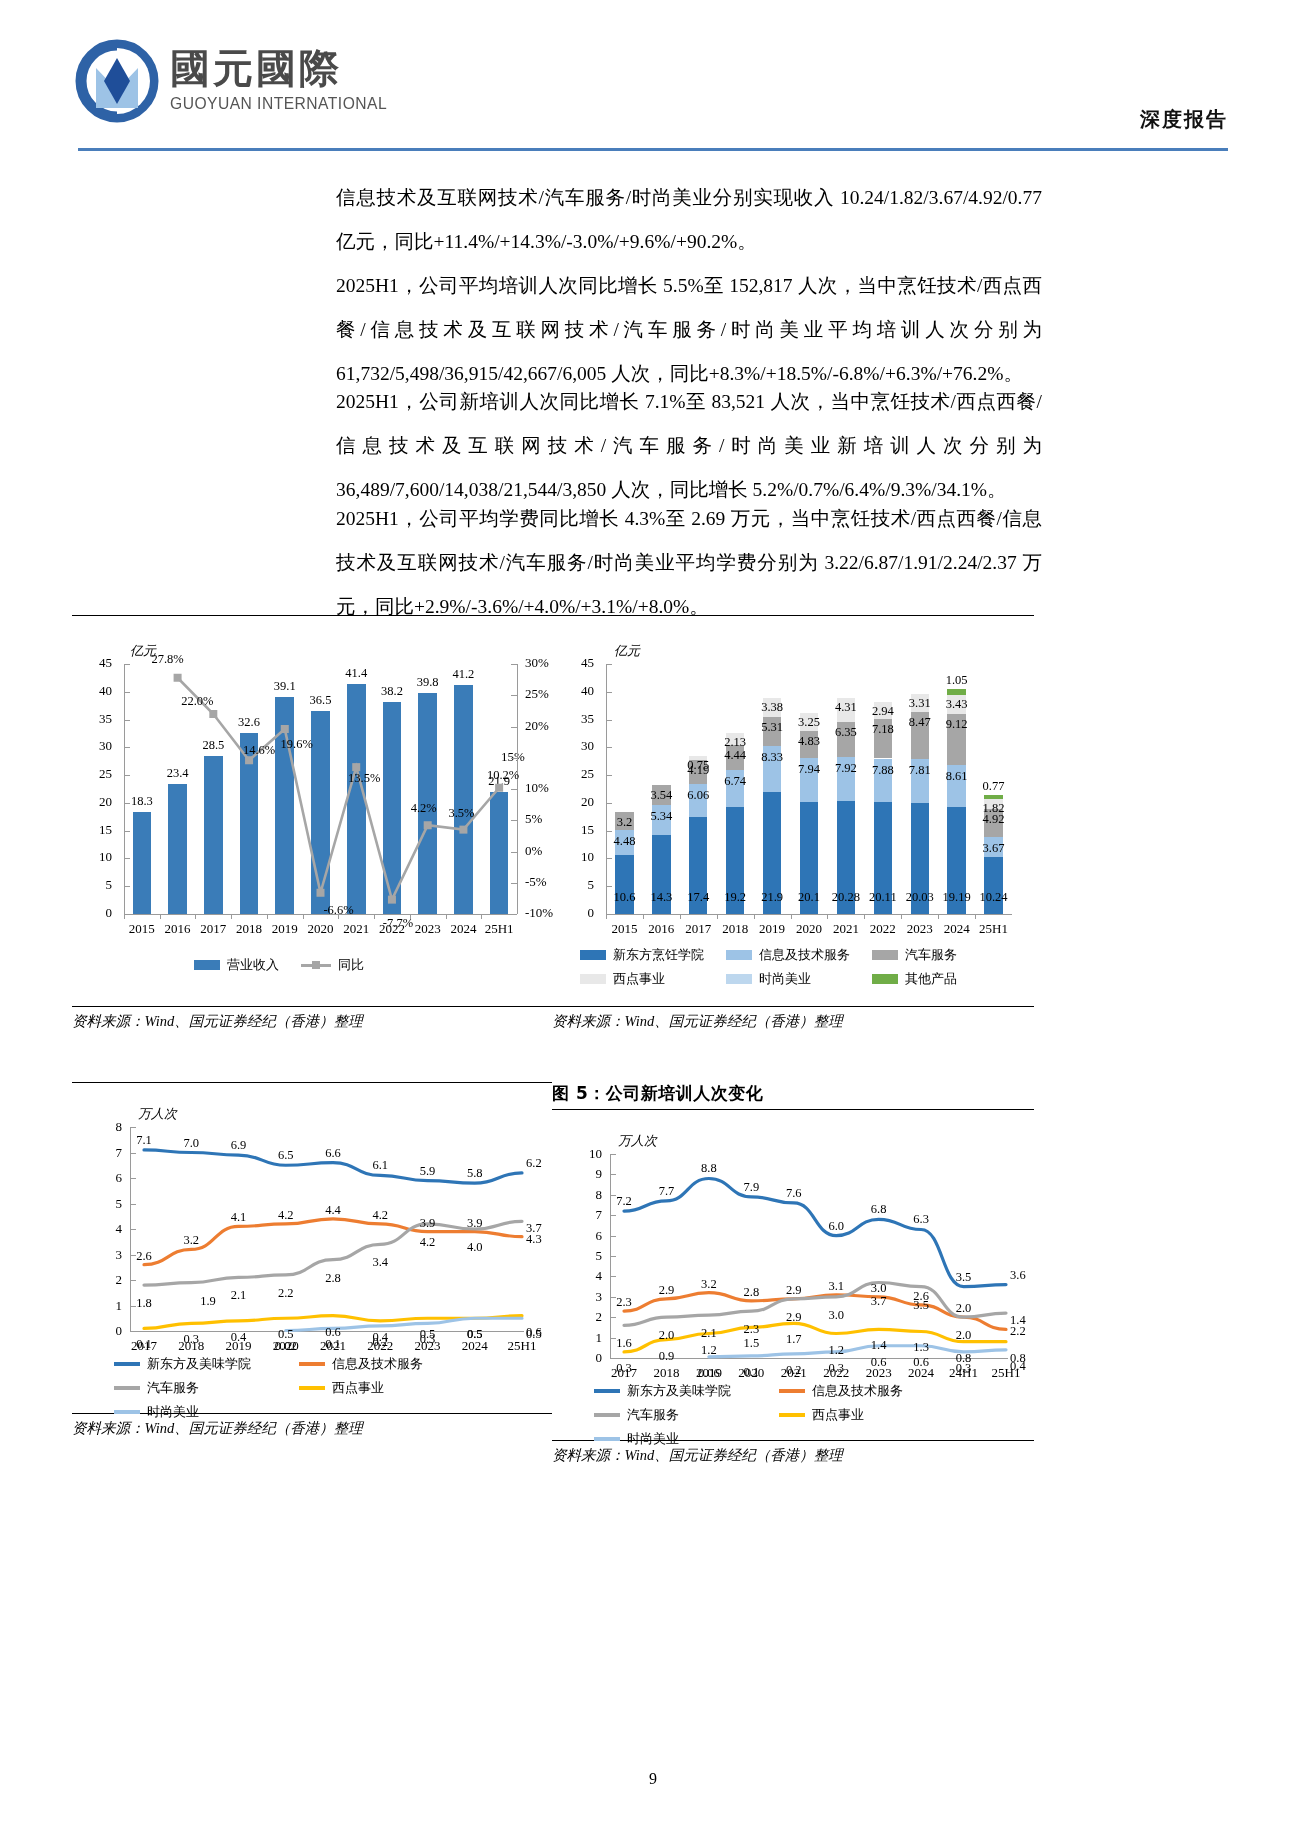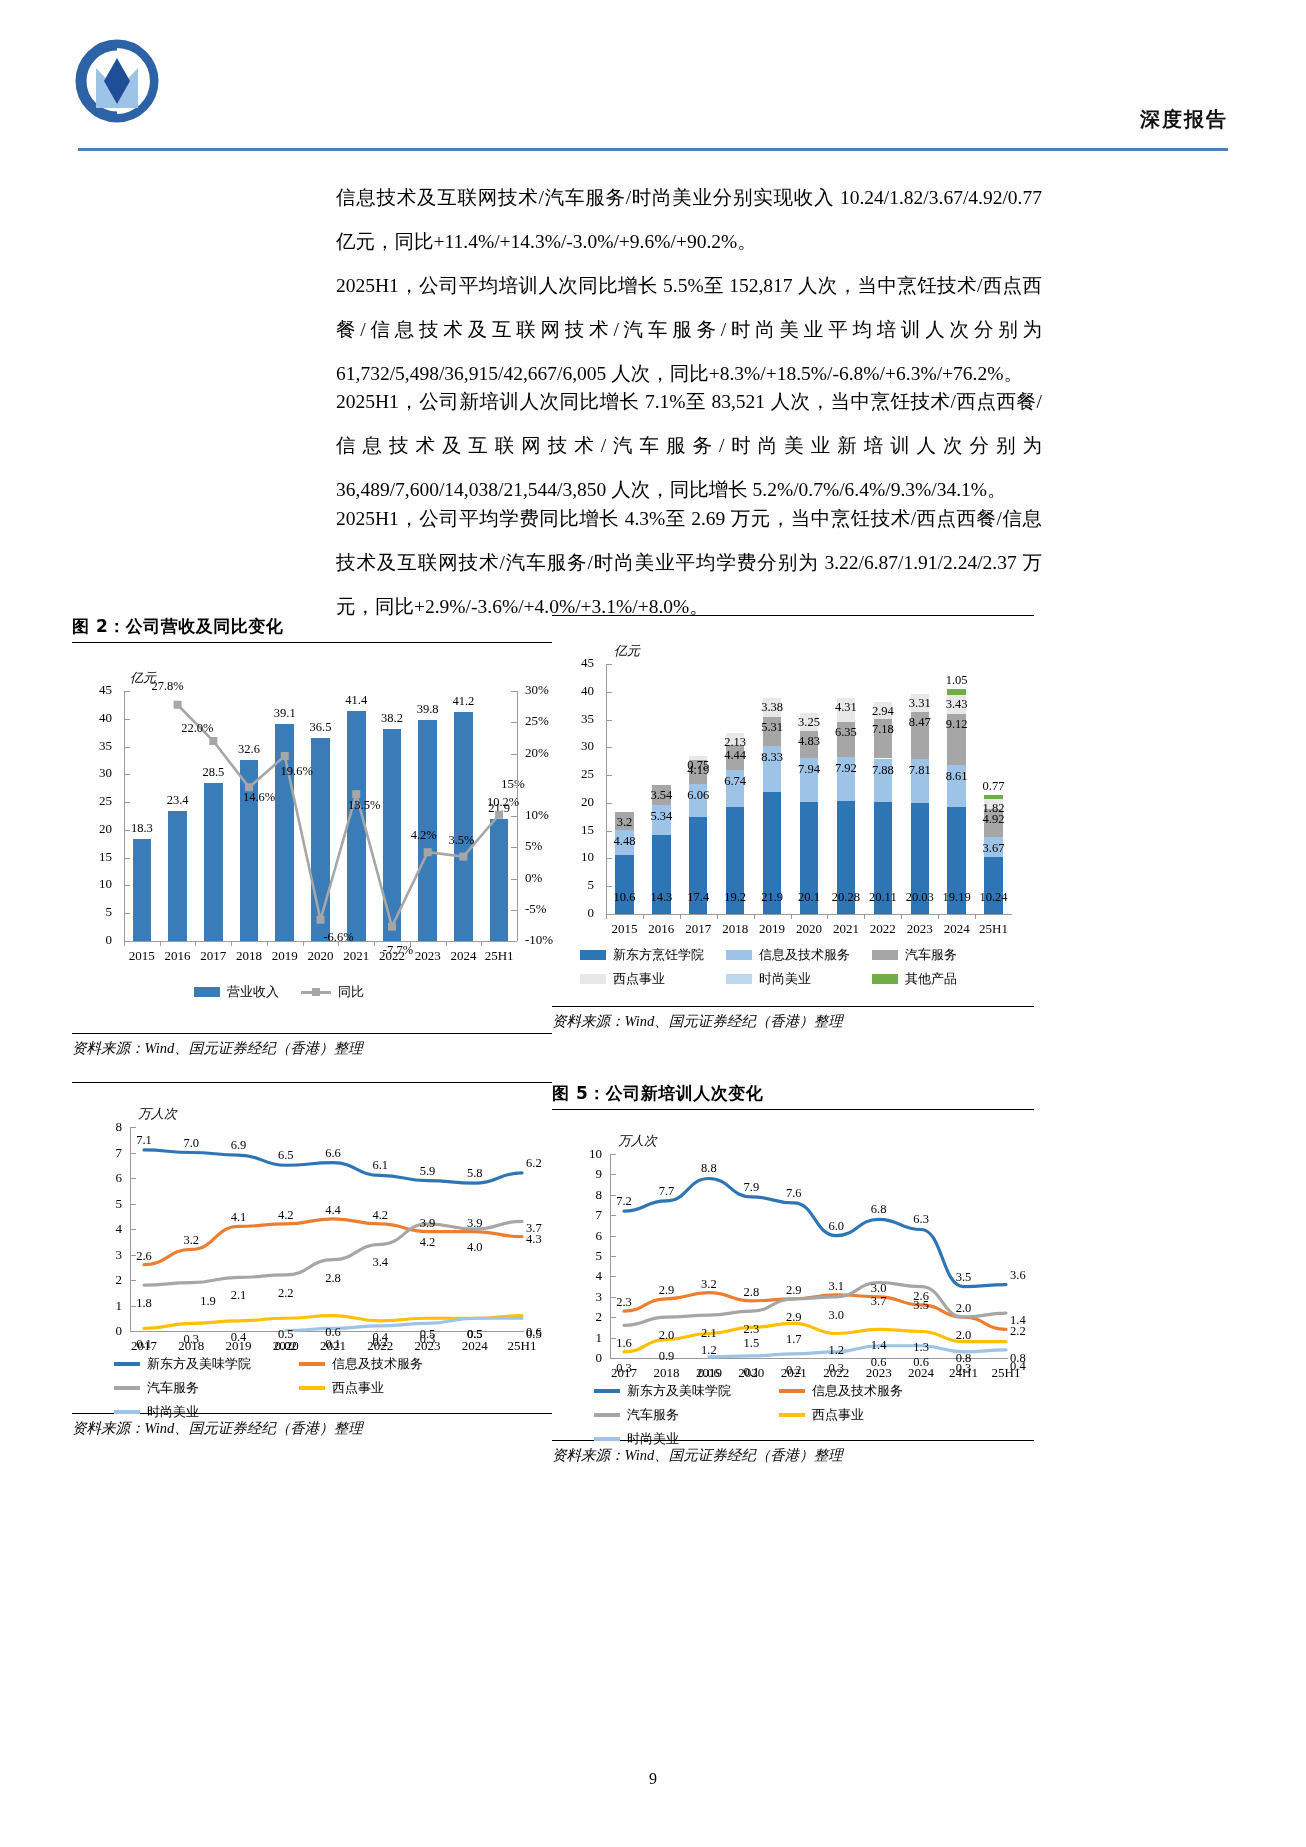--- a/index.html
+++ b/index.html
@@ -61,32 +61,35 @@
 <div class="header">
   <div class="logo">
     <div class="logo-mark">
       <svg width="78" height="78" viewBox="0 0 78 78">
         <circle cx="39" cy="39" r="36" fill="none" stroke="#2e62a6" stroke-width="11"></circle>
         <path d="M39 6 a33 33 0 0 1 0 66 z" fill="#ffffff"></path>
         <path d="M18 66 L18 26 L39 48 L60 26 L60 66 Z" fill="#9dc3e6"></path>
         <path d="M39 16 L52 39 L39 62 L26 39 Z" fill="#1f4e99"></path>
       </svg>
     </div>
+    <div class="logo-text">
+      <div class="logo-cn">國元國際</div>
+      <div class="logo-en">GUOYUAN INTERNATIONAL</div>
+    </div>
   </div>
   <div class="hdr-right">深度报告</div>
   <div class="hdr-rule"></div>
 </div>
 
 <div class="para" style="top:176px;">信息技术及互联网技术/汽车服务/时尚美业分别实现收入 10.24/1.82/3.67/4.92/0.77 亿元，同比+11.4%/+14.3%/-3.0%/+9.6%/+90.2%。</div>
 <div class="para" style="top:264px;">2025H1，公司平均培训人次同比增长 5.5%至 152,817 人次，当中烹饪技术/西点西餐/信息技术及互联网技术/汽车服务/时尚美业平均培训人次分别为 61,732/5,498/36,915/42,667/6,005 人次，同比+8.3%/+18.5%/-6.8%/+6.3%/+76.2%。</div>
 <div class="para" style="top:380px;">2025H1，公司新培训人次同比增长 7.1%至 83,521 人次，当中烹饪技术/西点西餐/信息技术及互联网技术/汽车服务/时尚美业新培训人次分别为 36,489/7,600/14,038/21,544/3,850 人次，同比增长 5.2%/0.7%/6.4%/9.3%/34.1%。</div>
 <div class="para" style="top:497px;">2025H1，公司平均学费同比增长 4.3%至 2.69 万元，当中烹饪技术/西点西餐/信息技术及互联网技术/汽车服务/时尚美业平均学费分别为 3.22/6.87/1.91/2.24/2.37 万元，同比+2.9%/-3.6%/+4.0%/+3.1%/+8.0%。</div>
 
 <div class="fig" style="left:72px;top:615px;width:480px;">
-  <div class="fig-title">图 2：公司营收及同比变化</div>
   <div class="fig-rule"></div>
   <div class="fig-box" style="height:390px;">
     <div class="chart" id="c2" style="height:388px;">
         <div class="axis-unit" style="left:58px;top:26px;">亿元</div>
         <div class="ytick" style="left:6px;top:289px;width:34px;">0</div>
         <div class="tickmark" style="left:52px;top:298px;width:6px;height:1px;"></div>
         <div class="ytick" style="left:6px;top:261.22222222222223px;width:34px;">5</div>
         <div class="tickmark" style="left:52px;top:270.22222222222223px;width:6px;height:1px;"></div>
         <div class="ytick" style="left:6px;top:233.44444444444446px;width:34px;">10</div>
         <div class="tickmark" style="left:52px;top:242.44444444444446px;width:6px;height:1px;"></div>
@@ -177,21 +180,21 @@
           <rect x="208.77272727272728" y="109" width="8" height="8" fill="#a6a6a6"></rect>
           <rect x="244.5" y="272.75" width="8" height="8" fill="#a6a6a6"></rect>
           <rect x="280.22727272727275" y="147.125" width="8" height="8" fill="#a6a6a6"></rect>
           <rect x="315.9545454545455" y="279.625" width="8" height="8" fill="#a6a6a6"></rect>
           <rect x="351.6818181818182" y="205.25" width="8" height="8" fill="#a6a6a6"></rect>
           <rect x="387.40909090909093" y="209.625" width="8" height="8" fill="#a6a6a6"></rect>
           <rect x="423.1363636363636" y="167.75" width="8" height="8" fill="#a6a6a6"></rect>
         </svg>
         <div class="dlabel" style="left:71.59090909090908px;top:35.75px;width:48px;">27.8%</div>
         <div class="dlabel" style="left:101.31818181818181px;top:78px;width:48px;">22.0%</div>
-        <div class="dlabel" style="left:163.04545454545456px;top:147px;width:48px;text-align:center;">14.6%</div>
+        <div class="dlabel" style="left:163.04545454545456px;top:127px;width:48px;text-align:center;">14.6%</div>
         <div class="dlabel" style="left:200.77272727272728px;top:121px;width:48px;">19.6%</div>
         <div class="dlabel" style="left:242.5px;top:286.75px;width:48px;">-6.6%</div>
         <div class="dlabel" style="left:268.22727272727275px;top:155.125px;width:48px;">13.5%</div>
         <div class="dlabel" style="left:301.9545454545455px;top:299.625px;width:48px;">-7.7%</div>
         <div class="dlabel" style="left:327.6818181818182px;top:185.25px;width:48px;">4.2%</div>
         <div class="dlabel" style="left:365.40909090909093px;top:189.625px;width:48px;">3.5%</div>
         <div class="dlabel" style="left:407.1363636363636px;top:151.75px;width:48px;">10.2%</div>
         <div class="legend" style="left:122px;top:340px;">
           <div class="lg">
             <div class="lg-sw" style="background:#3a7cb8;"></div>

